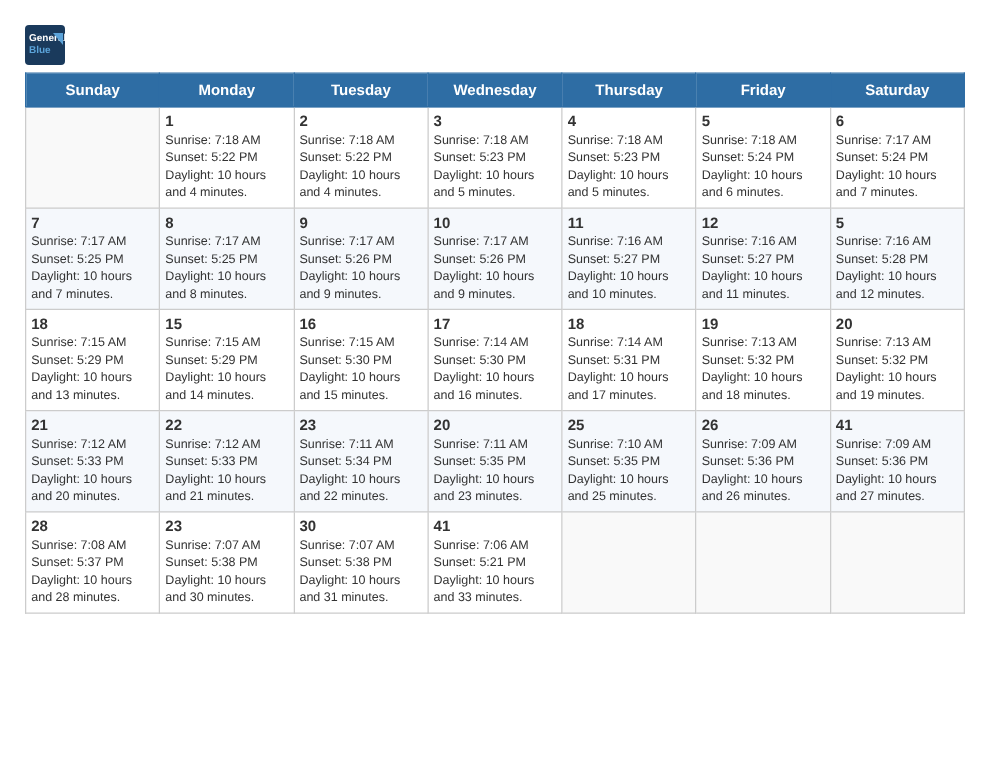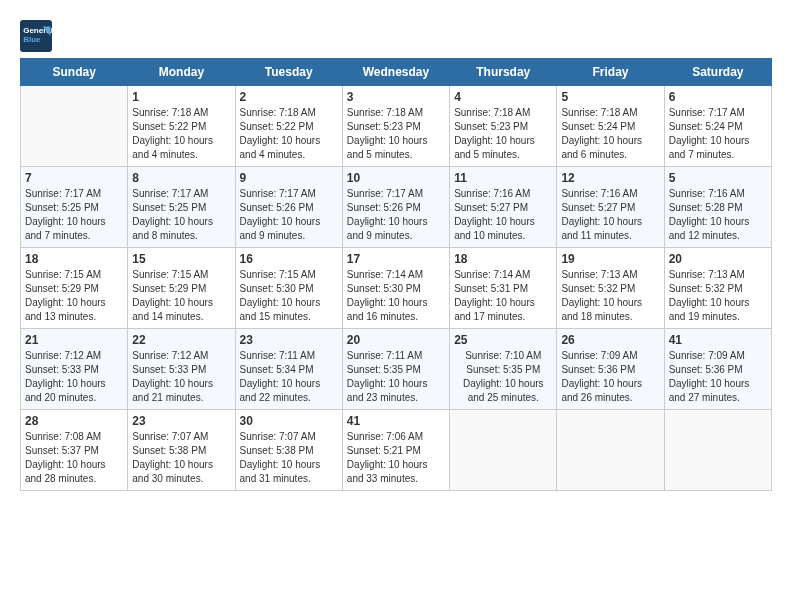--- a/index.html
+++ b/index.html
@@ -297,21 +297,21 @@
         </td>
         <td>
           <span class="day-number">20</span>
           <div class="day-info" style="white-space: pre-line;">Sunrise: 7:11 AM
 Sunset: 5:35 PM
 Daylight: 10 hours
 and 23 minutes.</div>
         </td>
         <td>
           <span class="day-number">25</span>
-          <div class="day-info" style="white-space: pre-line; text-align: center;">Sunrise: 7:10 AM
+          <div class="day-info" style="white-space: pre-line;">Sunrise: 7:10 AM
 Sunset: 5:35 PM
 Daylight: 10 hours
 and 25 minutes.</div>
         </td>
         <td>
           <span class="day-number">26</span>
           <div class="day-info" style="white-space: pre-line;">Sunrise: 7:09 AM
 Sunset: 5:36 PM
 Daylight: 10 hours
 and 26 minutes.</div>

